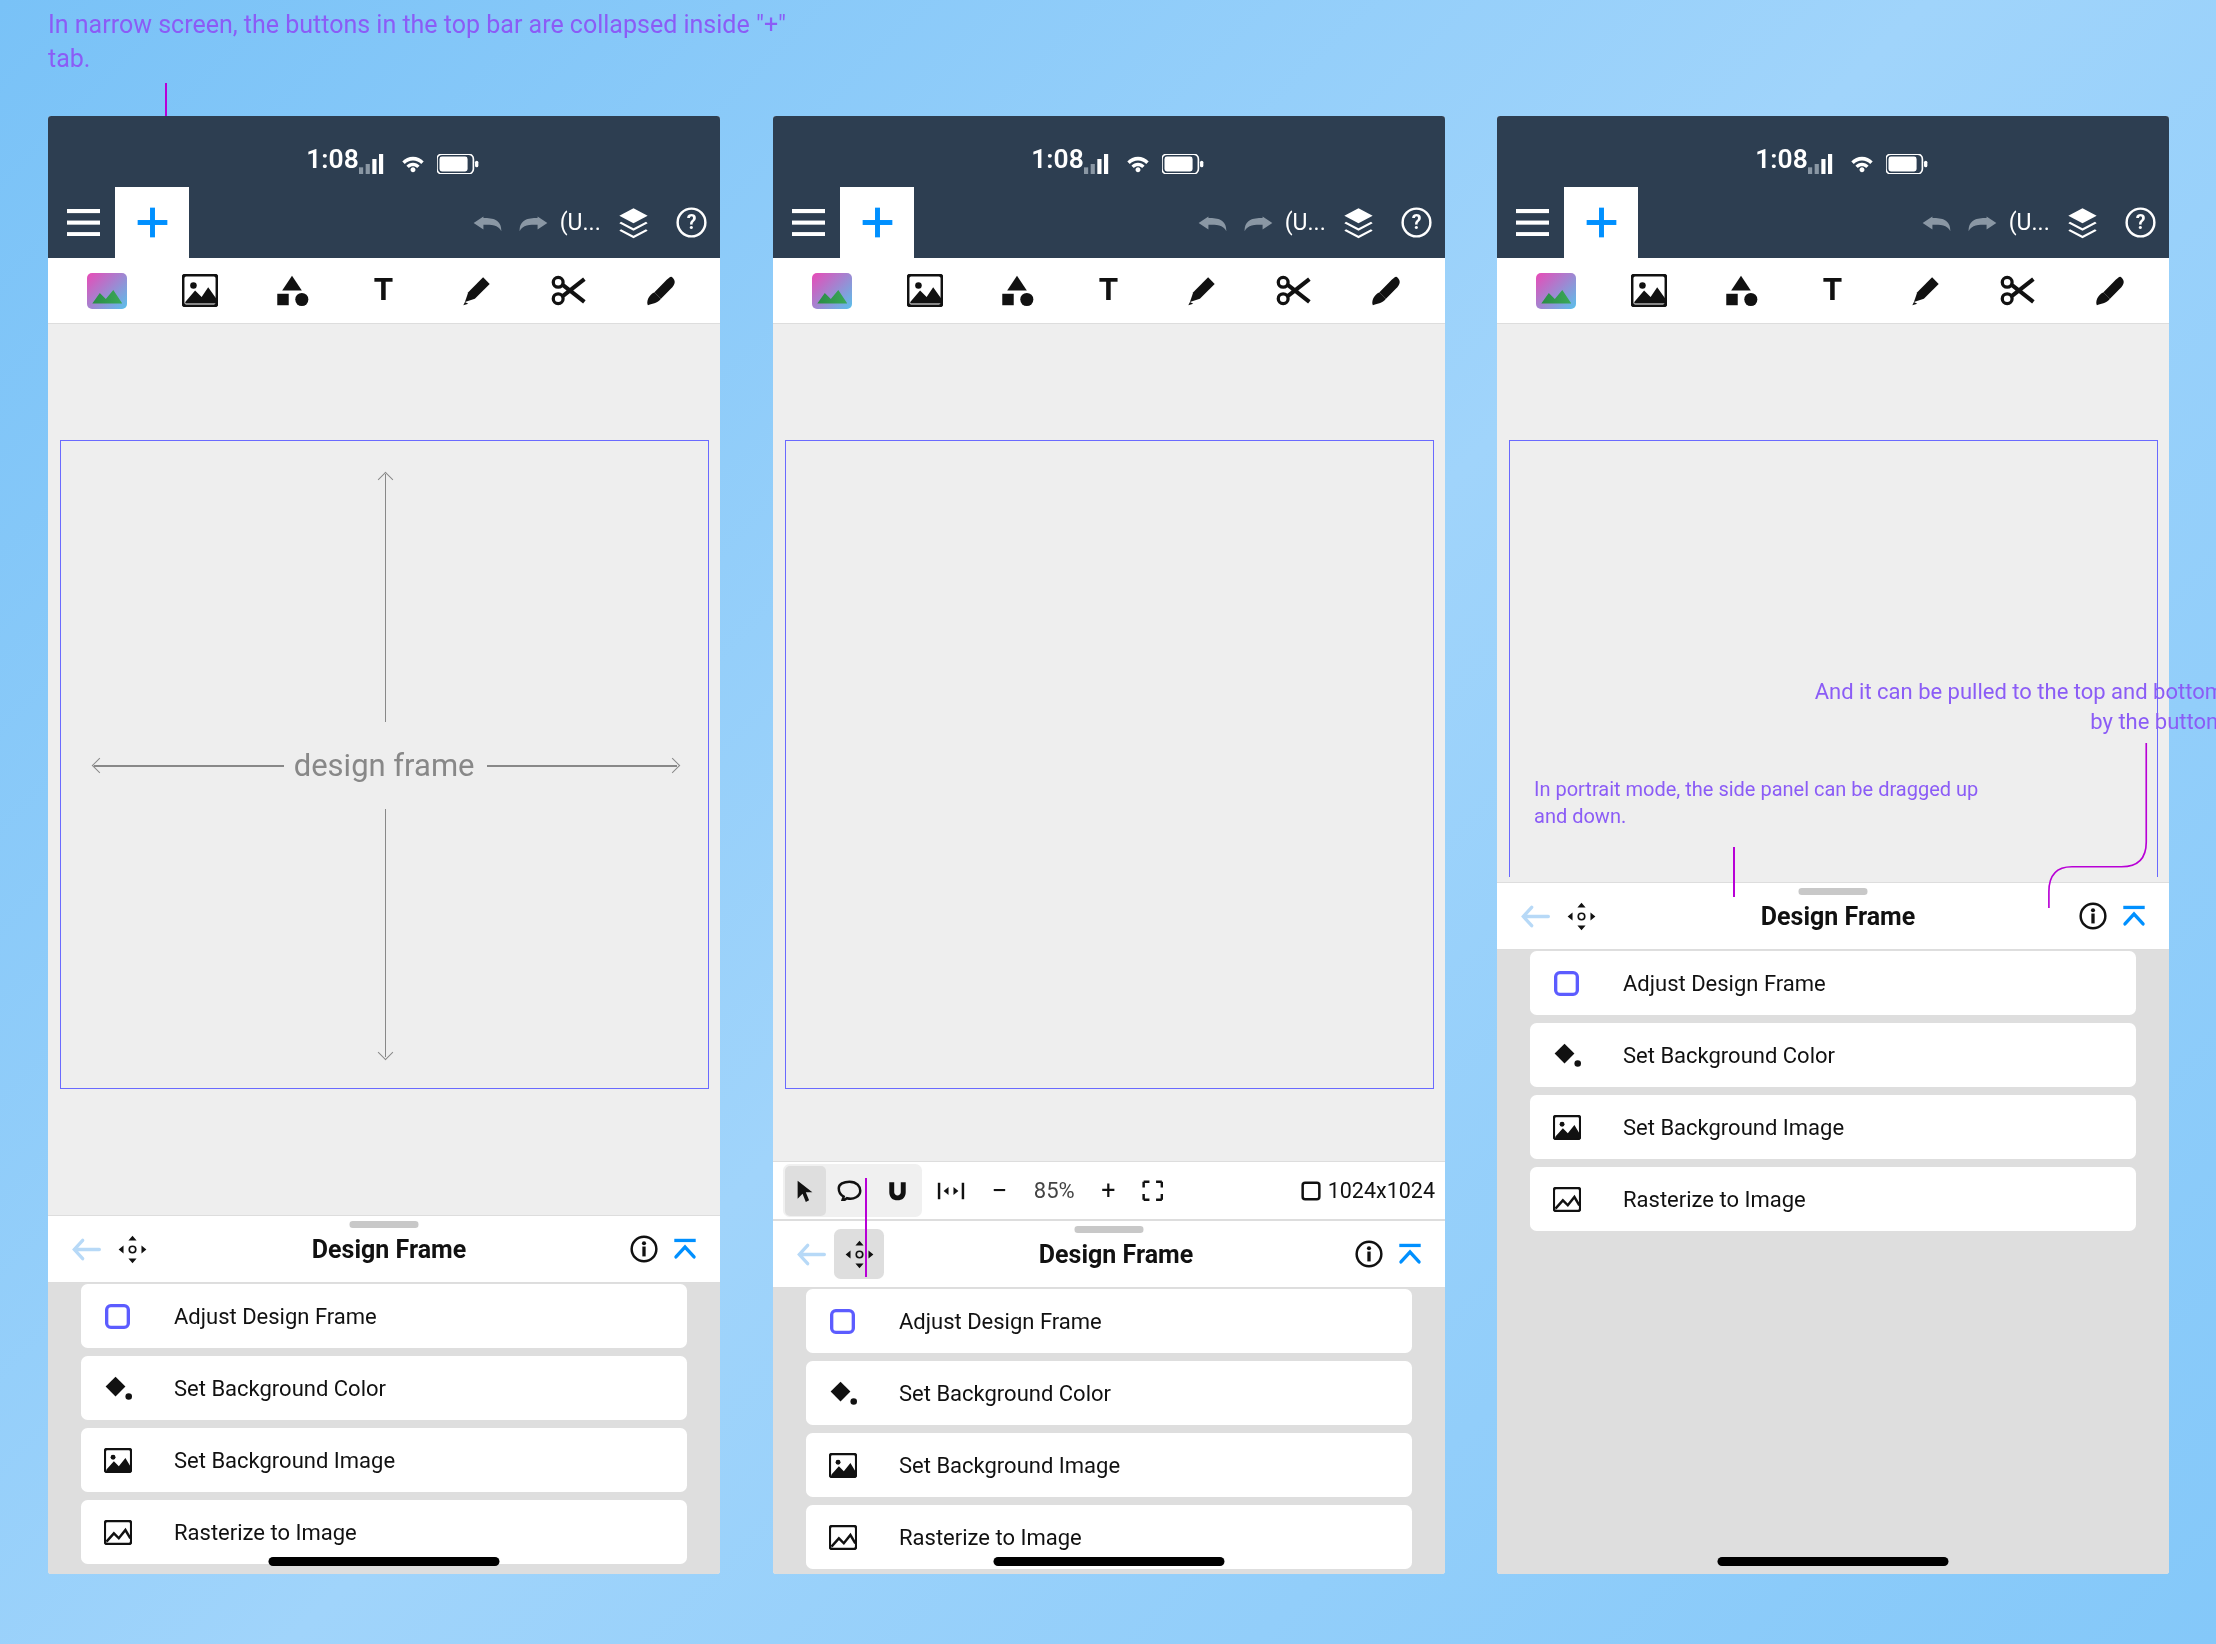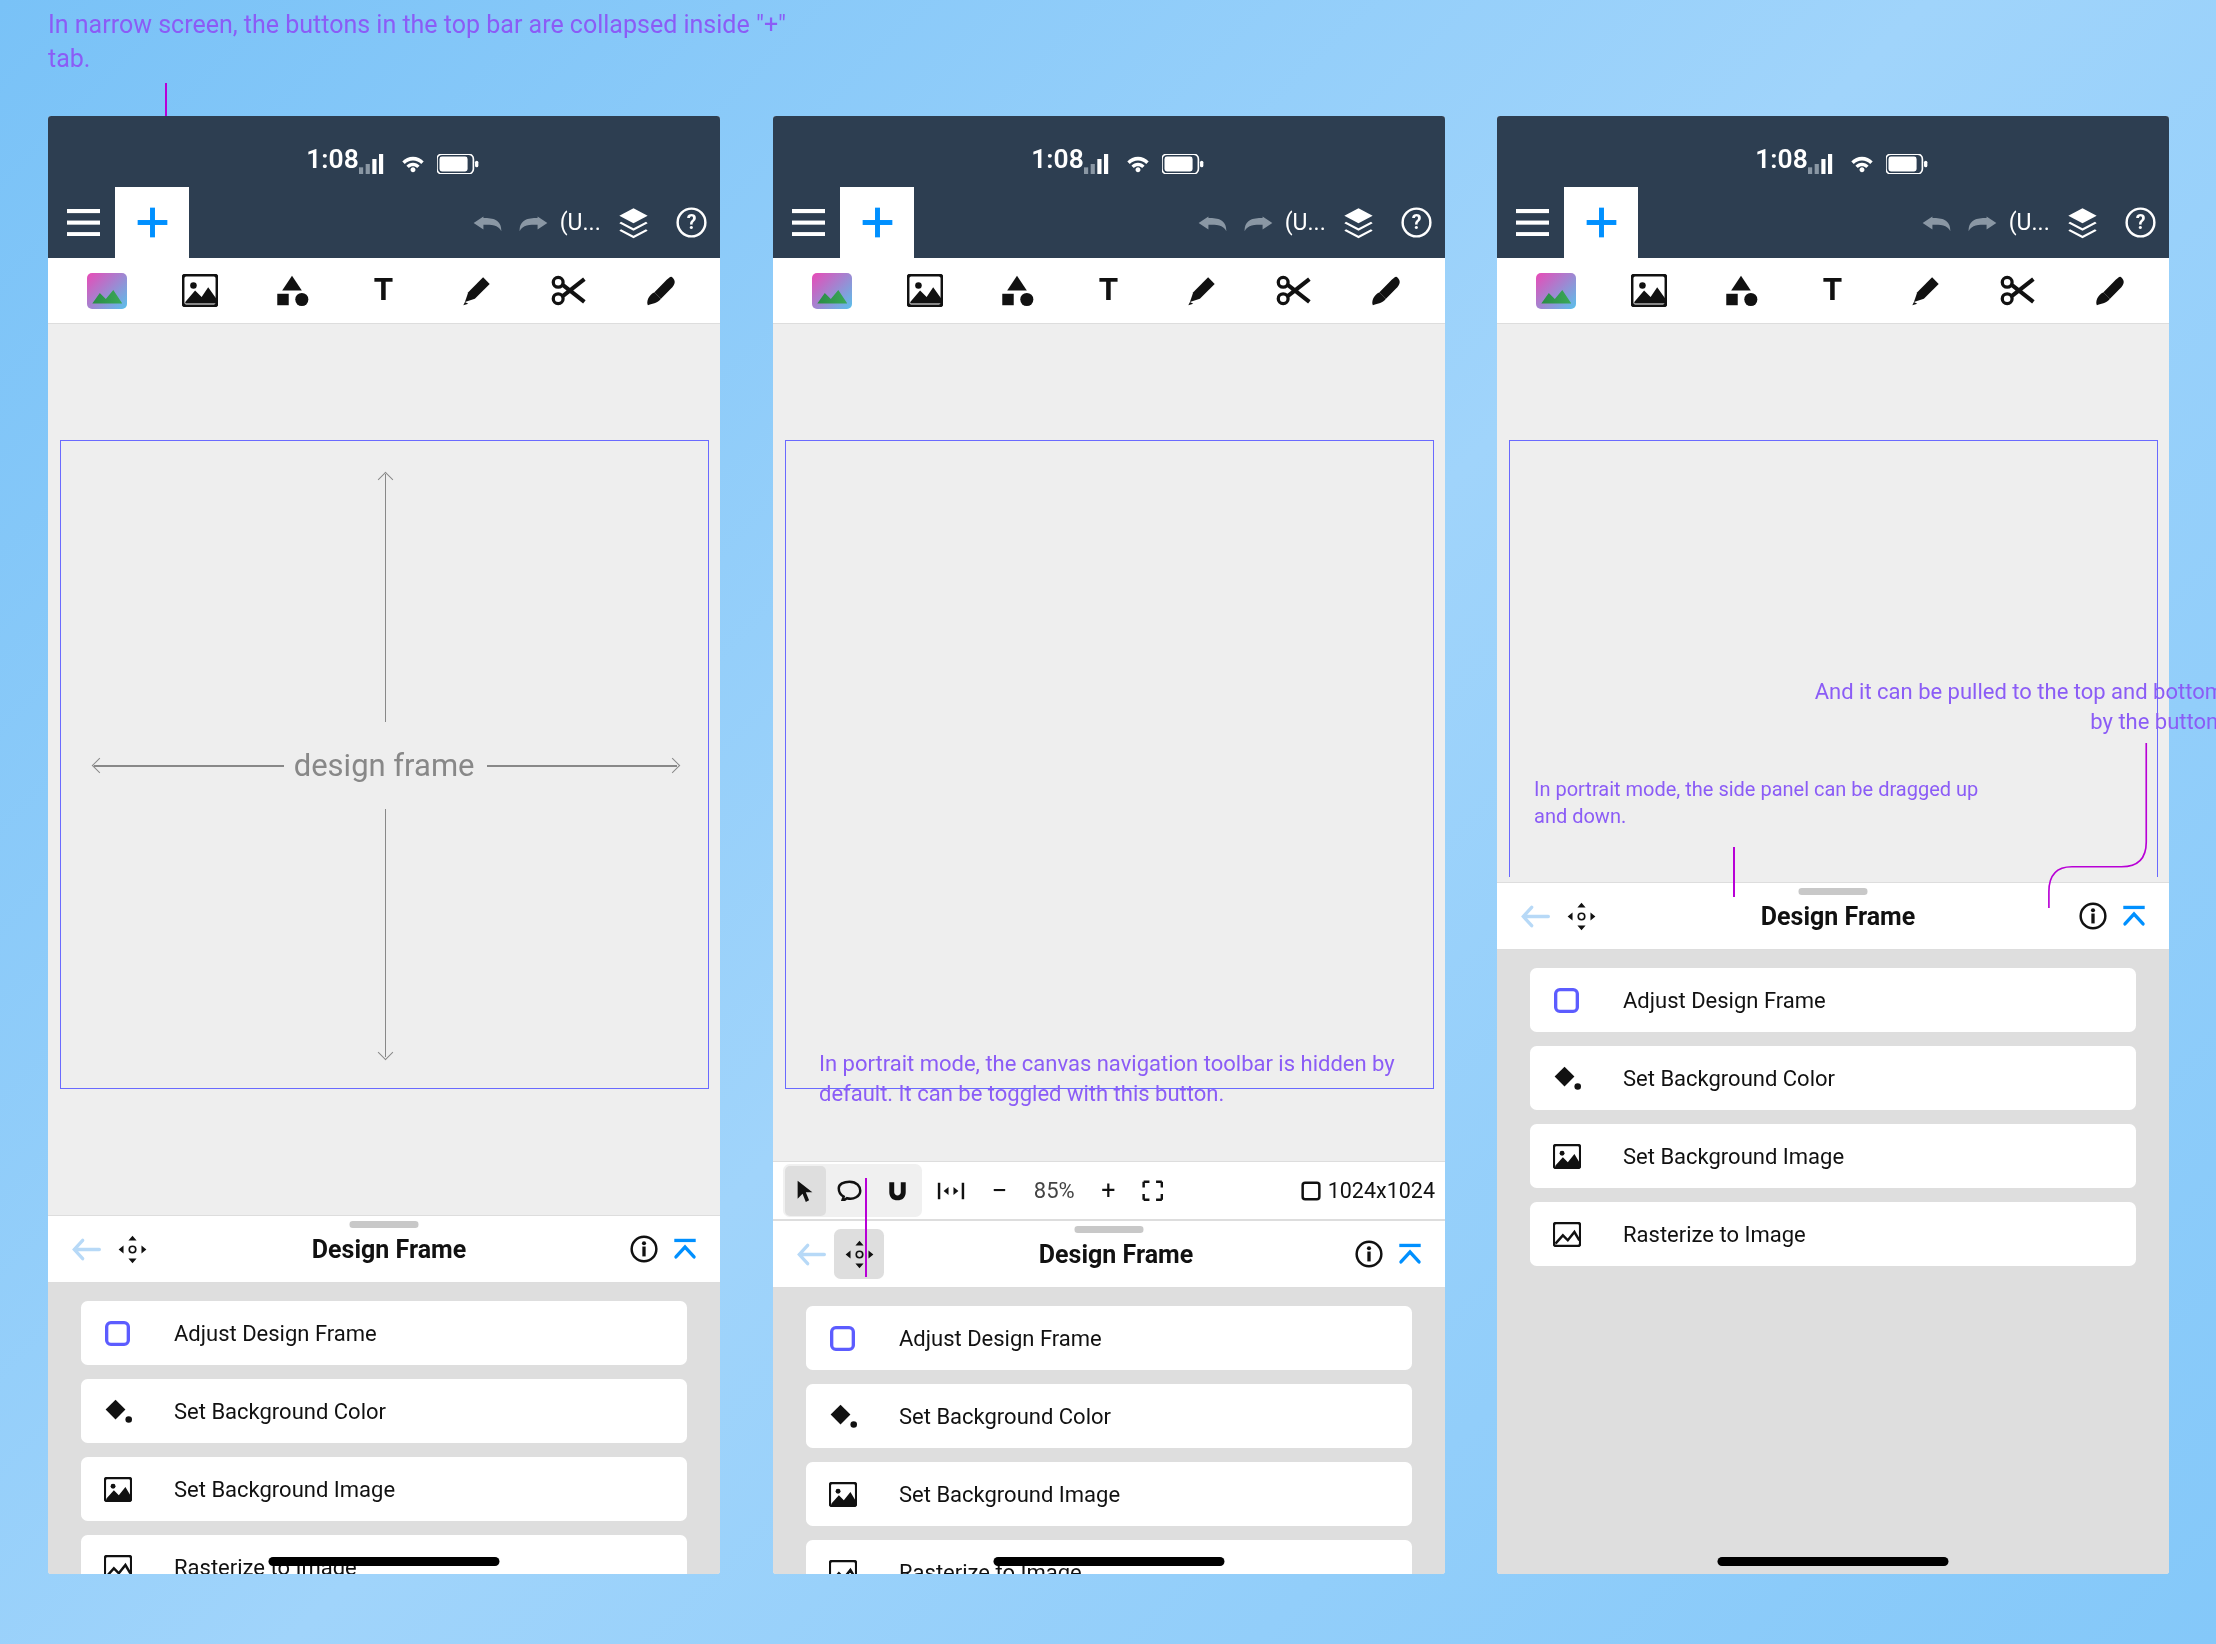--- a/index.html
+++ b/index.html
@@ -159,22 +159,22 @@
   }
   .ph-back { color:#b7d9f7; width:46px; display:flex; justify-content:center; }
   .ph-move { color:#111; width:46px; display:flex; justify-content:center; }
   .ph-title { flex:1; text-align:center; font-size:25px; font-weight:700; color:#111;}
   .ph-info { color:#111; width:41px; display:flex; justify-content:center; }
   .ph-toggle { color:#0090ff; width:41px; display:flex; justify-content:center; }
   .ph-grab { position:absolute; top:5px; left:50%; transform:translateX(-50%); width:69px; height:6.6px; background:#c8c8c8; border-radius:3.3px;}
 
   .panel-body {
     background:#dedede;
-    padding: 18px 33px;
-    display:flex; flex-direction:column; gap: 14px;
+    padding: 1px 33px;
+    display:flex; flex-direction:column; gap: 8px;
     height: 413px;
   }
   .phone3 .panel-body { height: 685px; }
   .panel-item {
     height: 64px;
     background:#fff;
     border-radius:6.6px;
     display:flex;
     align-items:center;
     padding: 0 20px;
@@ -493,21 +493,20 @@
         <svg width="36" height="33" viewBox="0 0 44 40">
           <path d="M36 4 C40 8 40 12 34 18 L22 30 L14 22 L26 10 C32 4 34 2 36 4 Z" fill="#111"></path>
           <path d="M14 22 C6 26 4 34 6 38 C10 36 18 36 22 30 Z" fill="#111"></path>
         </svg>
       </div>
   </div>
 
   <div class="canvas-area">
     <div class="design-frame-rect" style="left:11.6px; top:116px; width:649px; height:649px;"></div>
 
-    <div class="annotation" style="left:46px; top:725px; width:594px; font-size:22px;">In portrait mode, the canvas navigation toolbar is hidden by default. It can be toggled with this button.</div>
   </div>
 
   <div class="nav-toolbar">
     <div class="nt-group">
       <div class="nt-btn nt-active">
           <svg width="18" height="23" viewBox="0 0 22 28">
             <path d="M2 2 L2 24 L8 18 L12 28 L16 26 L12 16 L20 16 Z" fill="#111"></path>
           </svg>
         </div>
       <div class="nt-btn">

